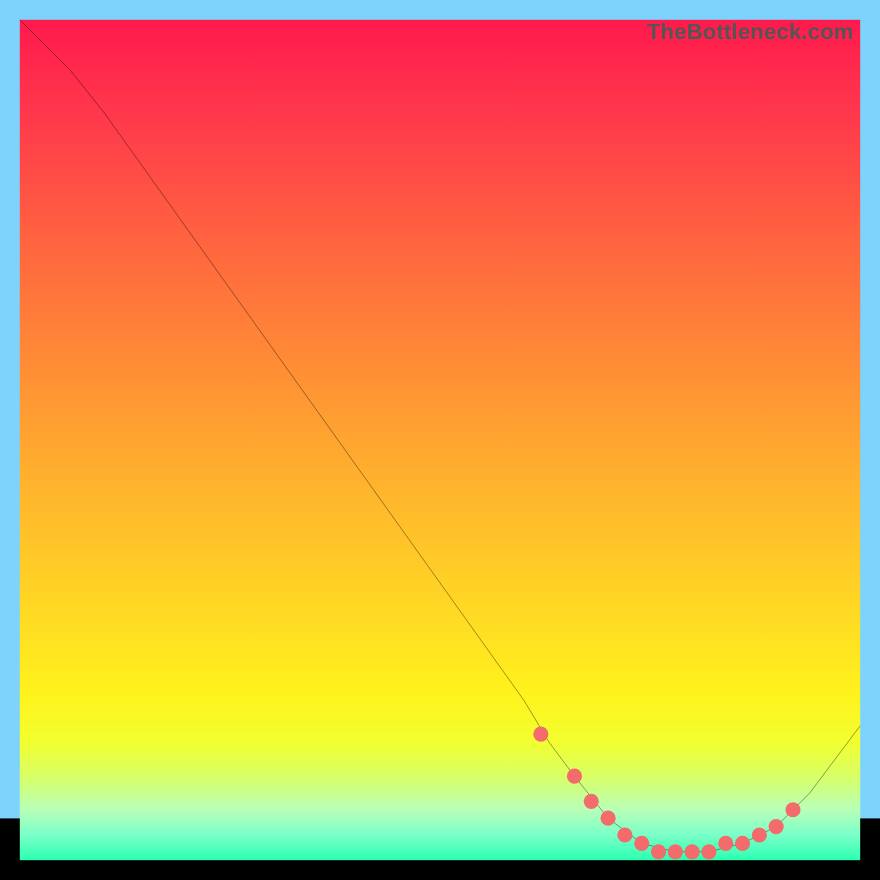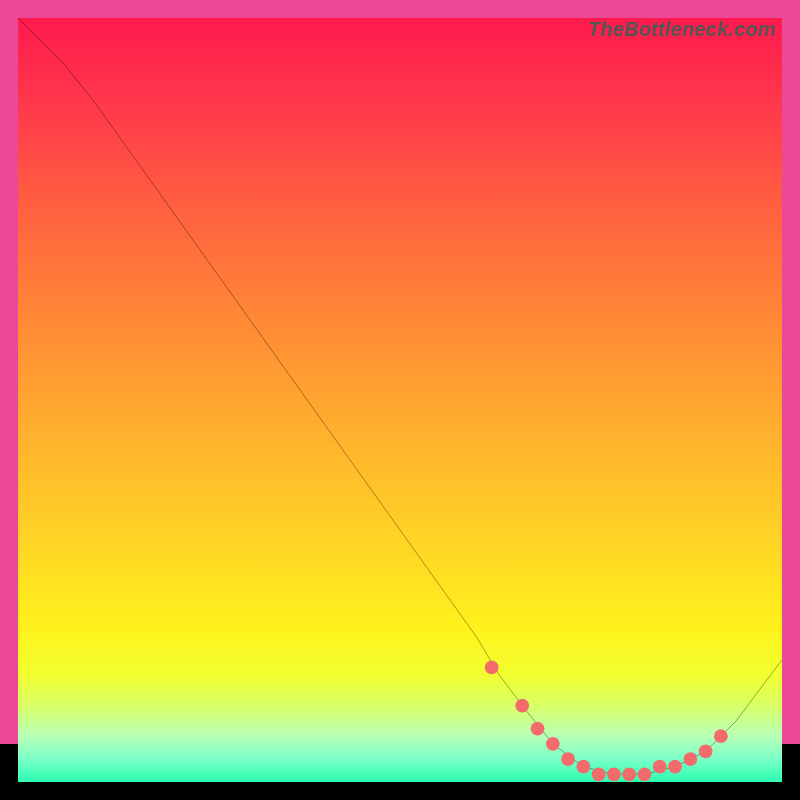--- a/index.html
+++ b/index.html
@@ -8,22 +8,21 @@
     width: 800px;
     height: 800px;
     background: #000;
     overflow: hidden;
     font-family: Arial, Helvetica, sans-serif;
   }
   .frame {
     position: relative;
     width: 800px;
     height: 744px;
-    background: #ec4899;
-    font-style: italic;
+    background: #7dd3fc;
   }
   .plot {
     position: absolute;
     left: 18px;
     top: 18px;
     width: 764px;
     height: 764px;
     background: linear-gradient(
       to bottom,
       #ff1a4d 0%,

